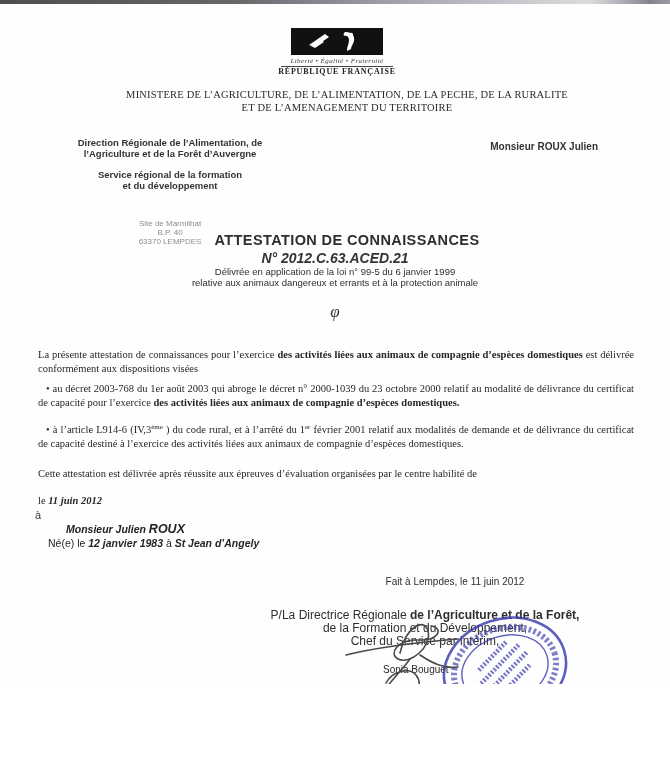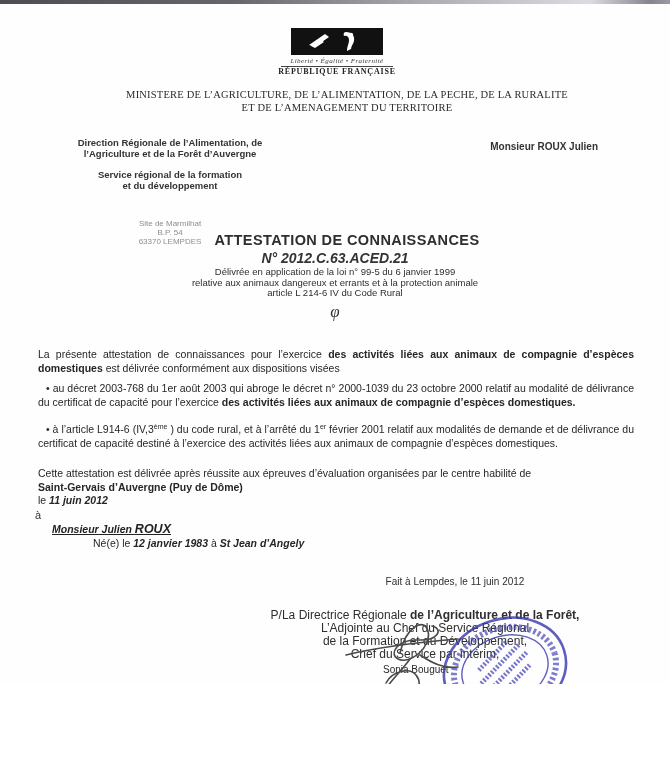--- a/index.html
+++ b/index.html
@@ -24,30 +24,30 @@
   .direction{left:58px;top:137px;width:224px;font-size:9.5px;line-height:11px;color:#333;}
   .service{left:95px;top:169px;width:150px;font-size:9.5px;line-height:11px;color:#333;}
   .site{left:95px;top:203px;width:150px;font-size:8px;line-height:9px;color:#8d8d8d;margin-top:16px;}
   .recipient{left:418px;top:141px;width:180px;font-size:10px;color:#333;text-align:right;}
   
   .doc-title{left:0;top:232px;width:670px;font-size:14.5px;letter-spacing:.4px;color:#2e2e2e;padding-left:12px;}
   .doc-number{left:0;top:250px;width:670px;font-size:14px;color:#333;}
   .delivered{left:0;top:267px;width:670px;font-size:9.5px;line-height:10.5px;color:#2e2e2e;text-align:center;}
   .phi{left:0;top:302px;width:670px;font-size:17px;color:#333;}
   
-  .para{left:38px;width:596px;font-size:10.5px;line-height:13.5px;text-align:justify;color:#262626;}
+  .para{left:38px;width:596px;font-size:10.5px;line-height:13.5px;text-align:justify;color:#262626;font-family:Liberation Serif, serif;}
   .p1{top:348px;}
   .b1{top:382px;text-indent:8px;}
   .b2{top:423px;text-indent:8px;}
   .p2{top:467px;text-align:left;}
   sup{font-size:7px;line-height:0;}
   .a-label{left:35px;top:509px;font-size:11px;color:#333;}
-  .awardee-name{left:52px;top:522px;font-size:10.5px;color:#222;text-decoration:underline;}
+  .awardee-name{left:66px;top:522px;font-size:10.5px;color:#222;}
   .awardee-name .last{font-size:12.5px;}
-  .awardee-born{left:48px;top:537px;font-size:10.5px;color:#262626;margin-left:45px;}
+  .awardee-born{left:48px;top:537px;font-size:10.5px;color:#262626;}
   
   .fait{left:300px;top:576px;width:310px;font-size:10px;color:#2e2e2e;}
   .sig-block{left:240px;top:597px;width:370px;font-size:12px;line-height:13px;color:#2e2e2e;margin-top:12px;}
   .signer-name{left:383px;top:664px;font-size:10px;color:#2a2a2a;z-index:1;}
   .stamp{left:430px;top:601px;z-index:2;}
   .signature{left:340px;top:609px;z-index:3;}
   .orange-mark{left:596px;top:750px;width:16px;height:4px;background:#cc5f28;border-radius:2px;
     transform:rotate(-10deg);opacity:.85;}
 </style>
 </head>
@@ -71,68 +71,66 @@
 
   <div class="abs ministry center serif">
     <div>MINISTERE DE L’AGRICULTURE, DE L’ALIMENTATION, DE LA PECHE, DE LA RURALITE</div>
     <div>ET DE L’AMENAGEMENT DU TERRITOIRE</div>
   </div>
 
   <div class="abs direction center b">Direction Régionale de l’Alimentation, de l’Agriculture et de la Forêt d’Auvergne</div>
   <div class="abs service center b">Service régional de la formation et du développement</div>
   <div class="abs site center">
     <div>Site de Marmilhat</div>
-    <div>B.P. 54</div>
+    <div>B.P. 40</div>
     <div>63370 LEMPDES</div>
   </div>
 
   <div class="abs recipient b">Monsieur ROUX Julien</div>
 
   <div class="abs doc-title center b">ATTESTATION DE CONNAISSANCES</div>
   <div class="abs doc-number center b i">N° 2012.C.63.ACED.21</div>
   <div class="abs delivered center">
     <div>Délivrée en application de la loi n° 99-5 du 6 janvier 1999</div>
     <div>relative aux animaux dangereux et errants et à la protection animale</div>
-    <div>article L 214-6 IV du Code Rural</div>
   </div>
   <div class="abs phi center i serif">φ</div>
 
   <div class="abs para p1">
     <span>La présente attestation de connaissances pour l’exercice </span><span class="b">des activités liées aux animaux de compagnie d’espèces domestiques</span><span> est délivrée conformément aux dispositions visées</span>
   </div>
 
   <div class="abs para b1">
     <span>•</span><span> au décret 2003-768 du 1er août 2003 qui abroge le décret n° 2000-1039 du 23 octobre 2000 relatif au modalité de délivrance du certificat de capacité pour l’exercice </span><span class="b">des activités liées aux animaux de compagnie d’espèces domestiques</span><span class="b">.</span>
   </div>
 
   <div class="abs para b2">
     <span>•</span><span> à l’article L914-6 (IV,3</span><sup>ème</sup><span> ) du code rural, et à l’arrêté du 1</span><sup>er</sup><span> février 2001 relatif aux modalités de demande et de délivrance du certificat de capacité destiné à l’exercice des activités liées aux animaux de compagnie d’espèces domestiques.</span>
   </div>
 
   <div class="abs para p2">
     <span>Cette attestation est délivrée après réussite aux épreuves d’évaluation organisées par le centre habilité de</span><br>
-    <span class="b">Saint-Gervais d’Auvergne (Puy de Dôme)</span><br>
+    <br>
     <span>le </span><span class="b i">11 juin 2012</span>
   </div>
 
   <div class="abs a-label">à</div>
   <div class="abs awardee-name b i">
     <span>Monsieur Julien </span><span class="last">ROUX</span>
   </div>
   <div class="abs awardee-born">
     <span>Né(e) le </span><span class="b i">12 janvier 1983</span><span>  à  </span><span class="b i">St Jean d’Angely</span>
   </div>
 
   <div class="abs fait center">Fait à Lempdes, le 11 juin 2012</div>
 
   <div class="abs sig-block center">
     <div>
       <span>P/La Directrice Régionale </span><span class="b">de l’Agriculture et de la Forêt,</span>
     </div>
-    <div>L’Adjointe au Chef du Service Régional</div>
     <div>de la Formation et du Développement,</div>
     <div>Chef du Service par intérim,</div>
   </div>
 
   <div class="abs signer-name">Sonia Bouguet</div>
 
   <svg class="abs stamp" width="150" height="140" viewBox="0 0 150 140" xmlns="http://www.w3.org/2000/svg">
     <g transform="rotate(-18 75 68)" stroke="#3b3bb0" fill="none" opacity="0.82">
       <ellipse cx="75" cy="68" rx="62" ry="50" stroke-width="2.6"></ellipse>
       <ellipse cx="75" cy="68" rx="44" ry="33" stroke-width="1.4"></ellipse>

